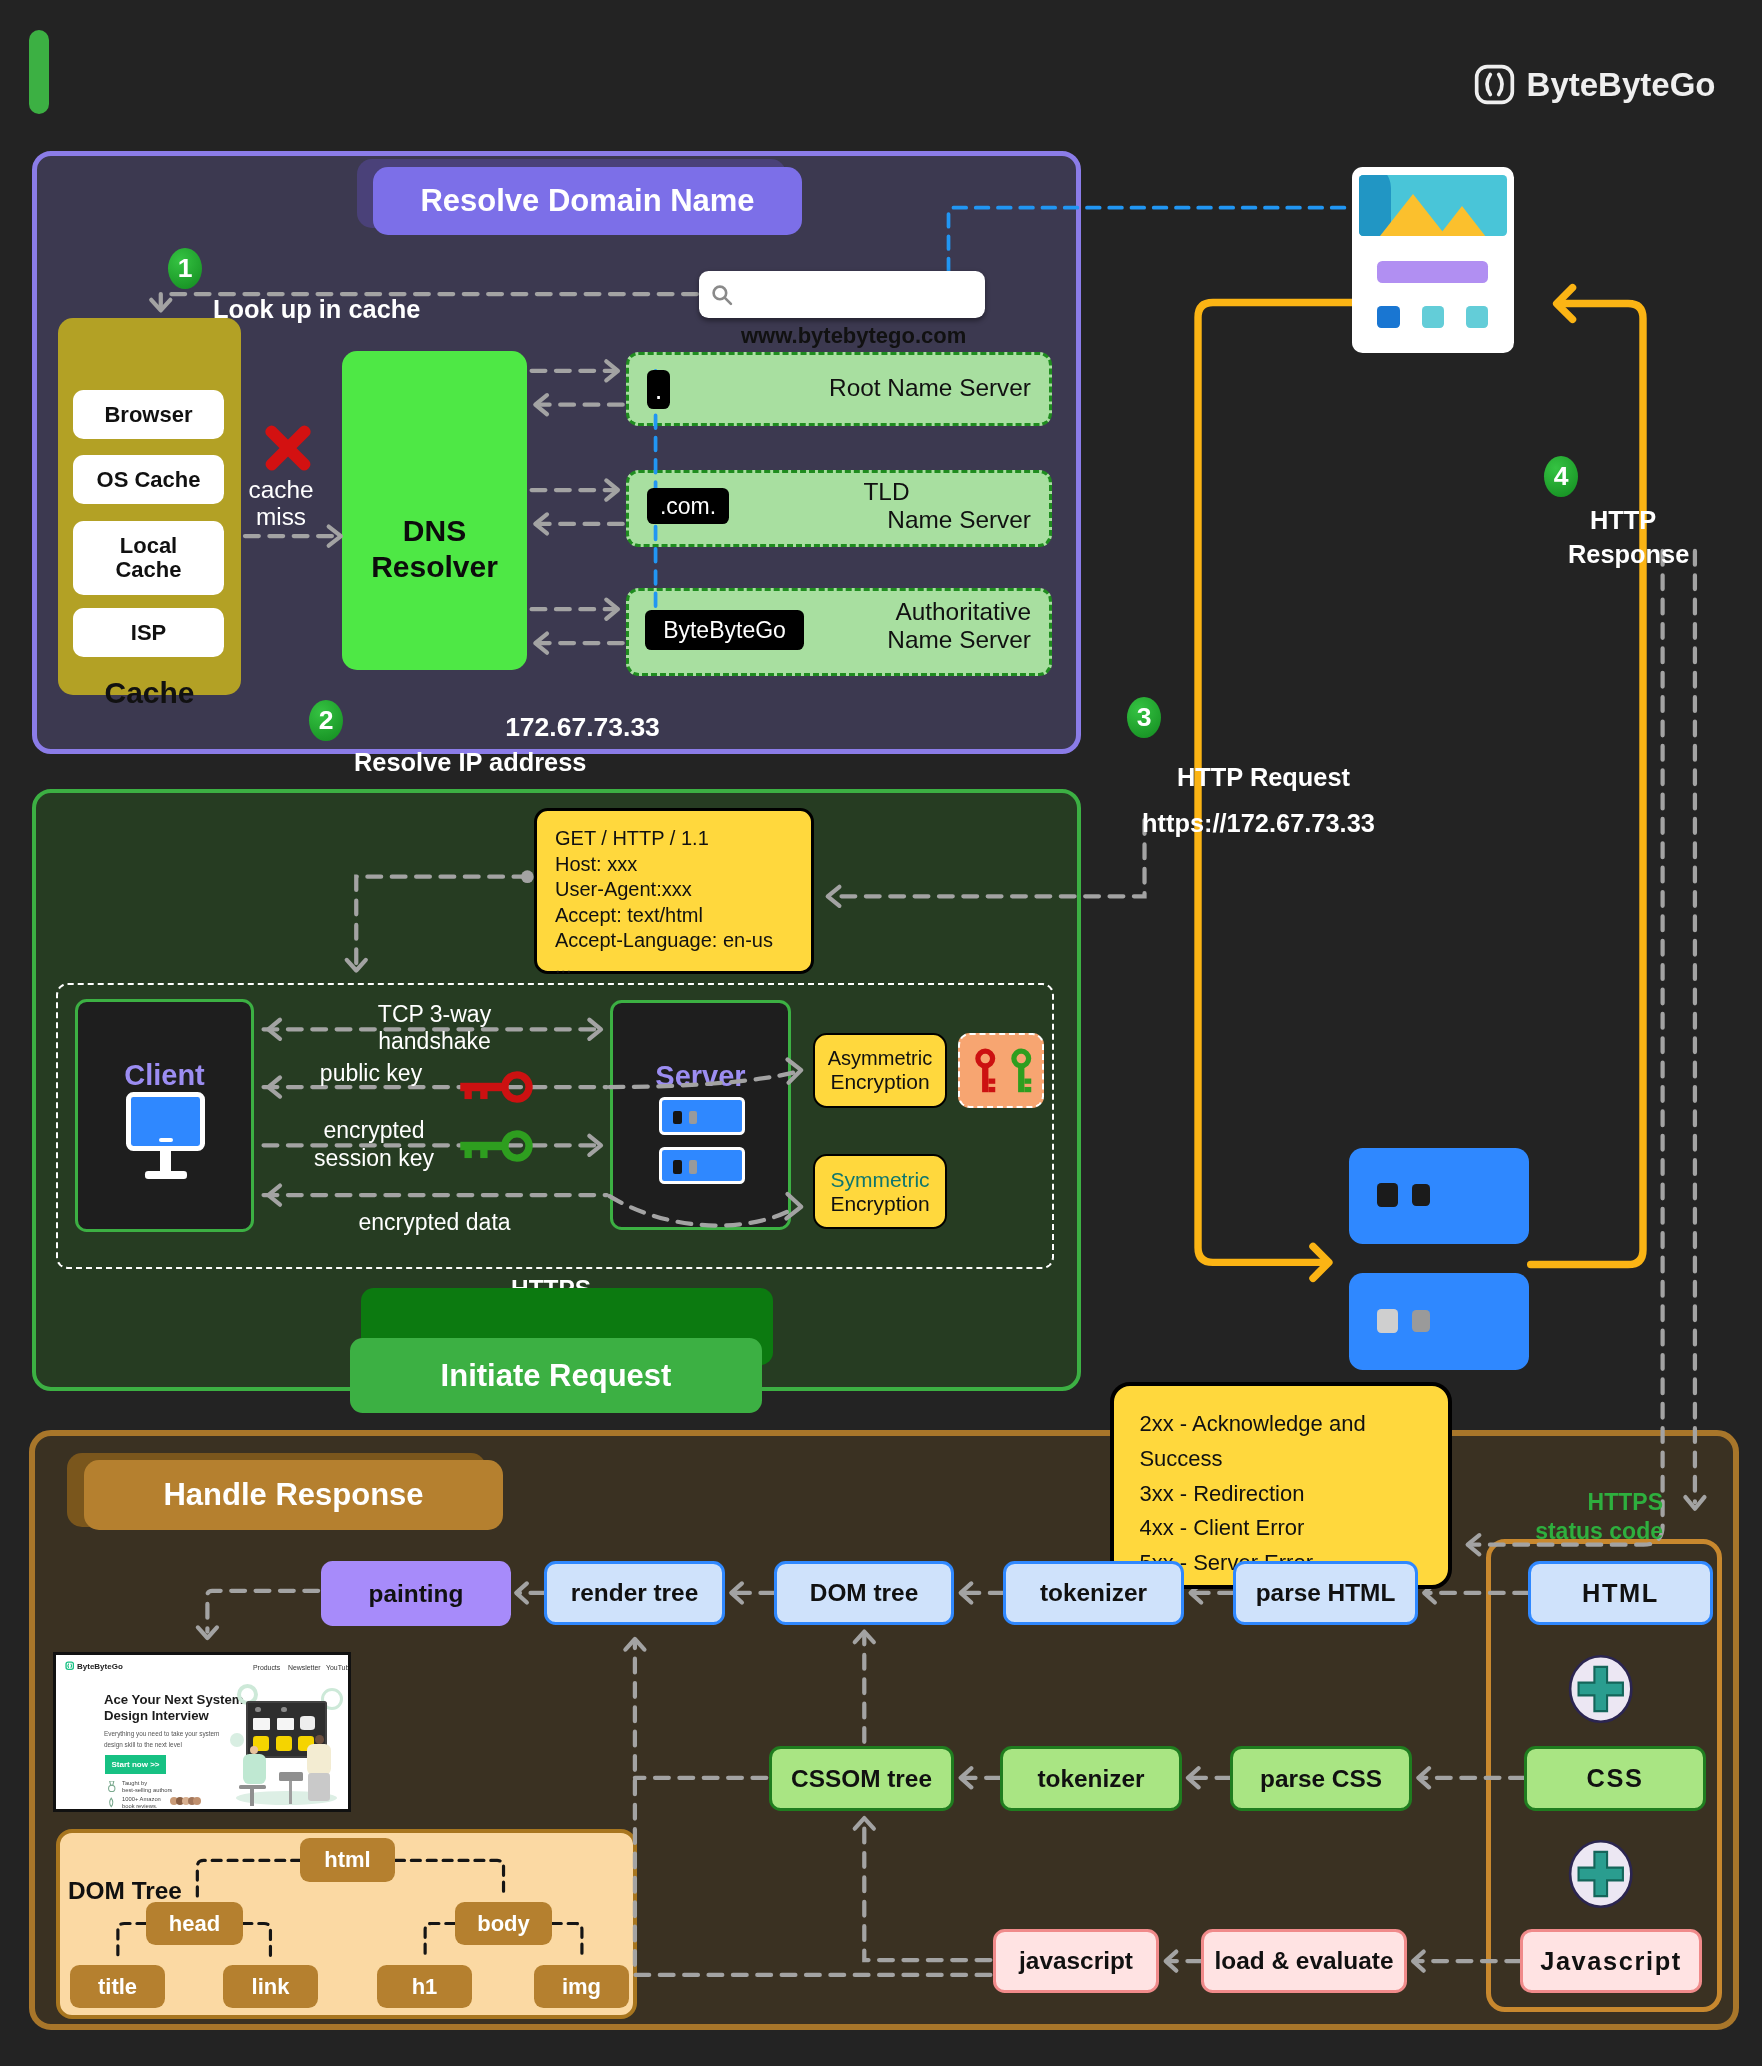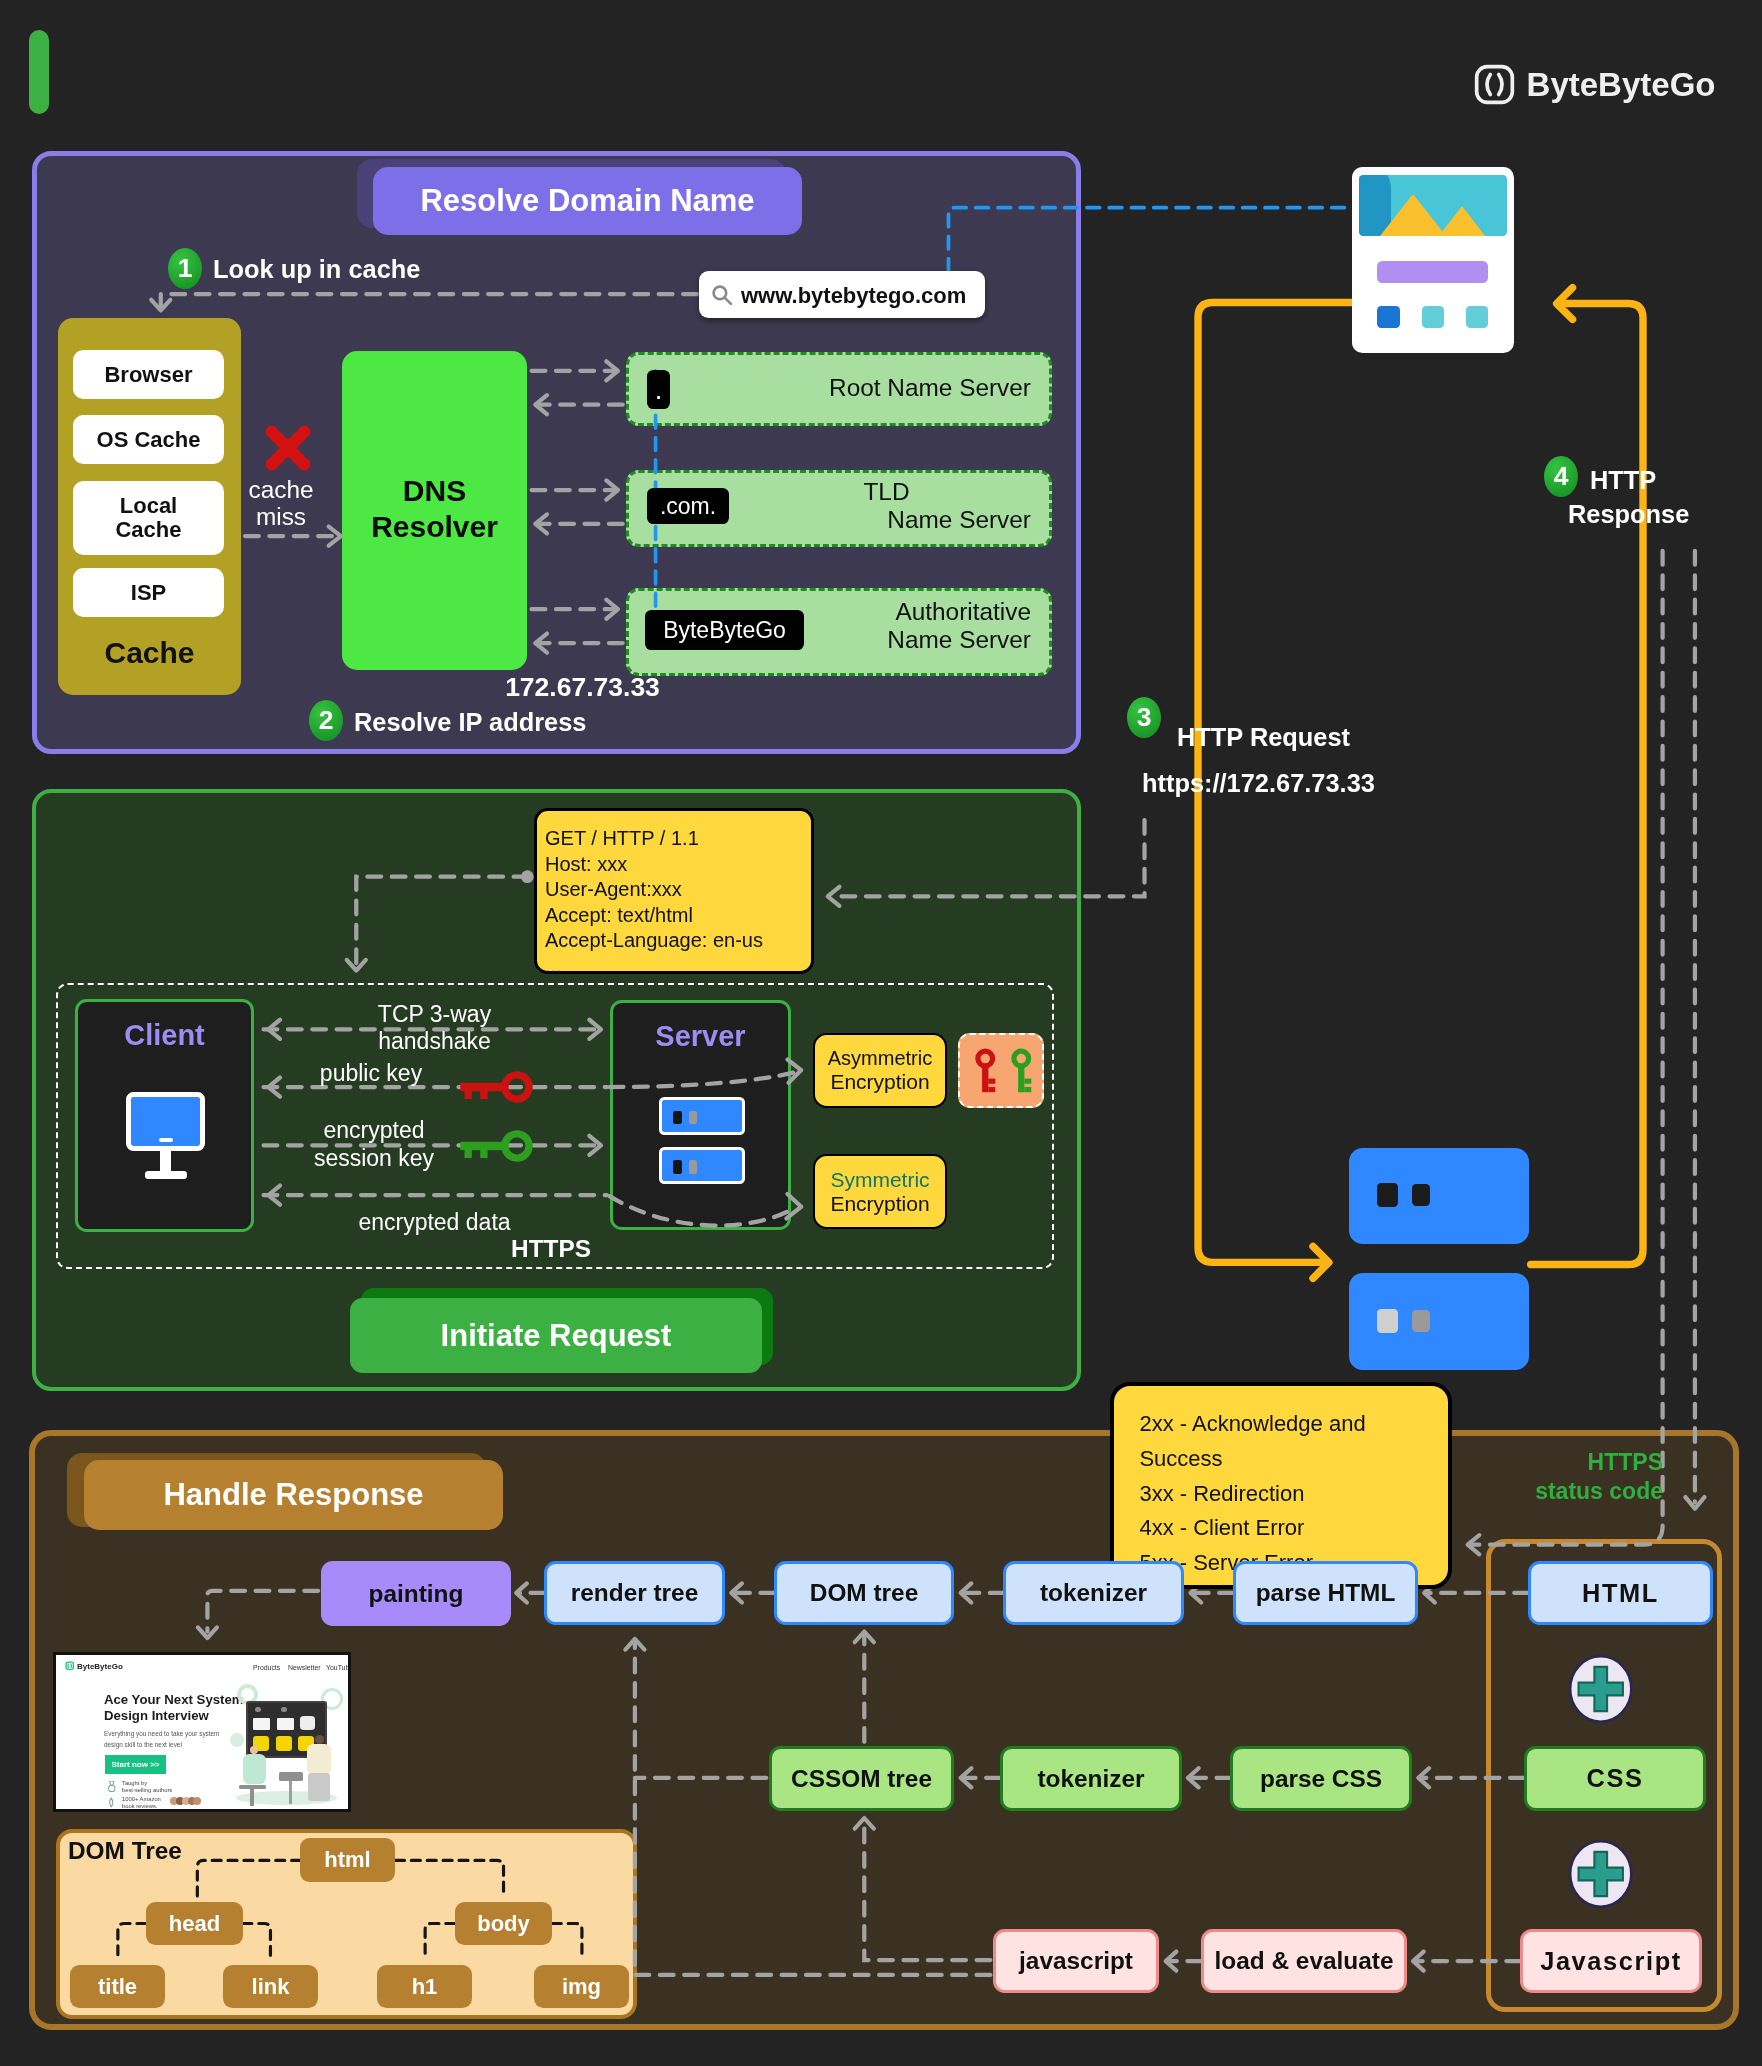--- a/index.html
+++ b/index.html
@@ -1,21 +1,21 @@
 <!DOCTYPE html>
 <html style="font-size:8.5px"><head>
 <meta charset="utf-8">
 <style>
   html,body{margin:0;padding:0;background:#1d1d1d;}
   .canvas{position:relative;width:1763px;height:2066px;background:#232323;
           font-family:"Liberation Sans",sans-serif;overflow:hidden;}
   .abs{position:absolute;}
   .z1{z-index:1}.z2{z-index:2}.z3{z-index:3}.z4{z-index:4}
   .flex{display:flex;align-items:center;justify-content:center;text-align:center;}
-  .b{font-weight:bold;}
+  .b{font-weight:bold;margin-top:40px;}
   .white{color:#fff;}
 
   
   .accent-bar{left:29px;top:30px;width:20px;height:84px;background:#3cb043;border-radius:10px;}
   .main-title{left:69px;top:51px;font-size:51px;font-weight:bold;color:#fff;letter-spacing:0.5px;}
   .brand-wrap{left:1473px;top:63px;display:flex;align-items:center;gap:10.6px;}
   .brand-text{font-size:33px;color:#efefef;font-weight:600;}
 
   
   .purple-panel{left:32px;top:151px;width:1049px;height:603px;background:#3c3950;
@@ -218,21 +218,21 @@
   <div class="abs z3" style="left:742px;top:478px;width:289px;text-align:center;font-size:24.4px;color:#111;">TLD</div>
   <div class="abs z3" style="left:742px;top:506px;width:289px;text-align:right;font-size:24.4px;color:#111;">Name Server</div>
   <div class="abs z3 badge" style="left:645px;top:610px;width:159px;height:40px;">ByteByteGo</div>
   <div class="abs z3" style="left:742px;top:598px;width:289px;text-align:right;font-size:24.4px;color:#111;">Authoritative</div>
   <div class="abs z3" style="left:742px;top:626px;width:289px;text-align:right;font-size:24.4px;color:#111;">Name Server</div>
 
   <div class="abs z3 white b" style="left:503px;top:672px;width:159px;text-align:center;font-size:26.5px;">172.67.73.33</div>
   <div class="abs z3 step-circle" style="left:309px;top:700px;">2</div>
   <div class="abs z3 white b" style="left:354px;top:708px;font-size:25.4px;">Resolve IP address</div>
 
-  <div class="abs z3 note-yellow" style="left:534px;top:808px;width:280px;height:166px;padding:15px 0 0 8px;">
+  <div class="abs z3 note-yellow" style="left:534px;top:808px;width:280px;height:166px;padding:15px 0 0 18px;">
     <div style="font-size:20px;color:#111;line-height:1.28;">GET / HTTP / 1.1</div>
     <div style="font-size:20px;color:#111;line-height:1.28;">Host: xxx</div>
     <div style="font-size:20px;color:#111;line-height:1.28;">User-Agent:xxx</div>
     <div style="font-size:20px;color:#111;line-height:1.28;">Accept: text/html</div>
     <div style="font-size:20px;color:#111;line-height:1.28;">Accept-Language: en-us</div>
     <div style="font-size:20px;color:#111;line-height:1.28;">...</div>
   </div>
 
   <div class="abs z3" style="left:75px;top:999px;width:179px;height:233px;background:#1e1e1e;border:3.2px solid #3cb043;border-radius:11.7px;box-sizing:border-box;">
     <div class="b" style="position:absolute;left:0;top:17px;width:100%;text-align:center;font-size:29px;color:#9c8df2;">Client</div>

